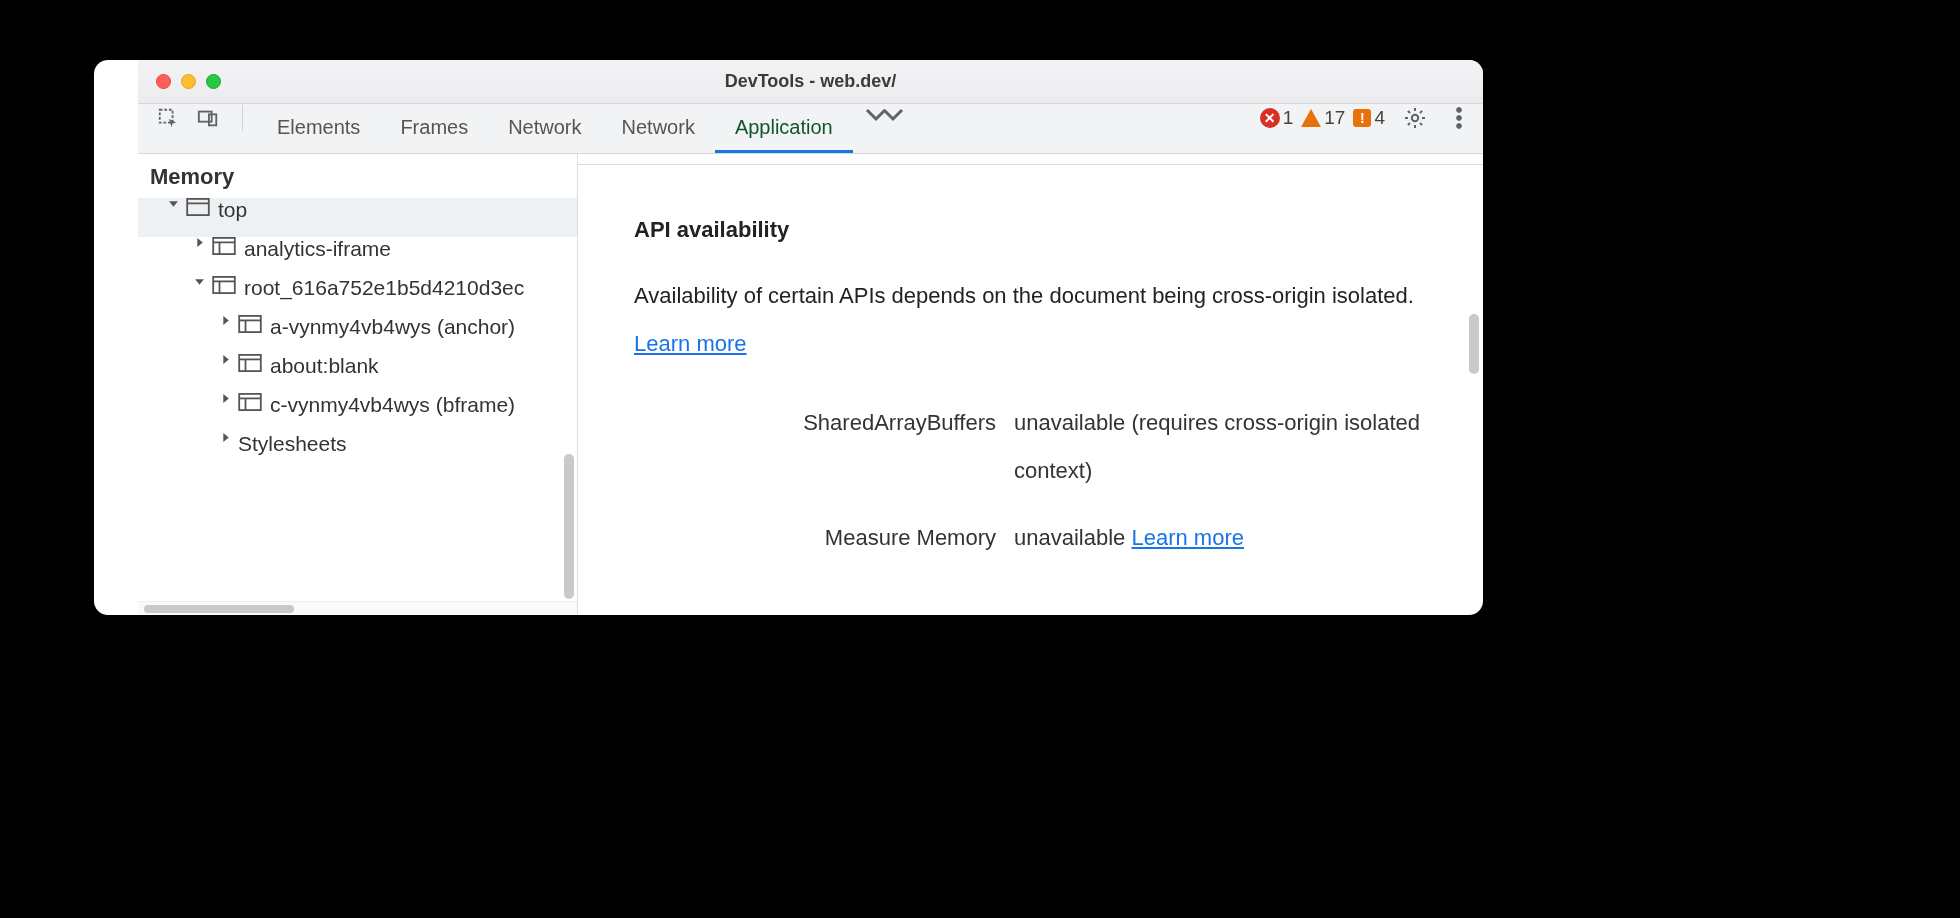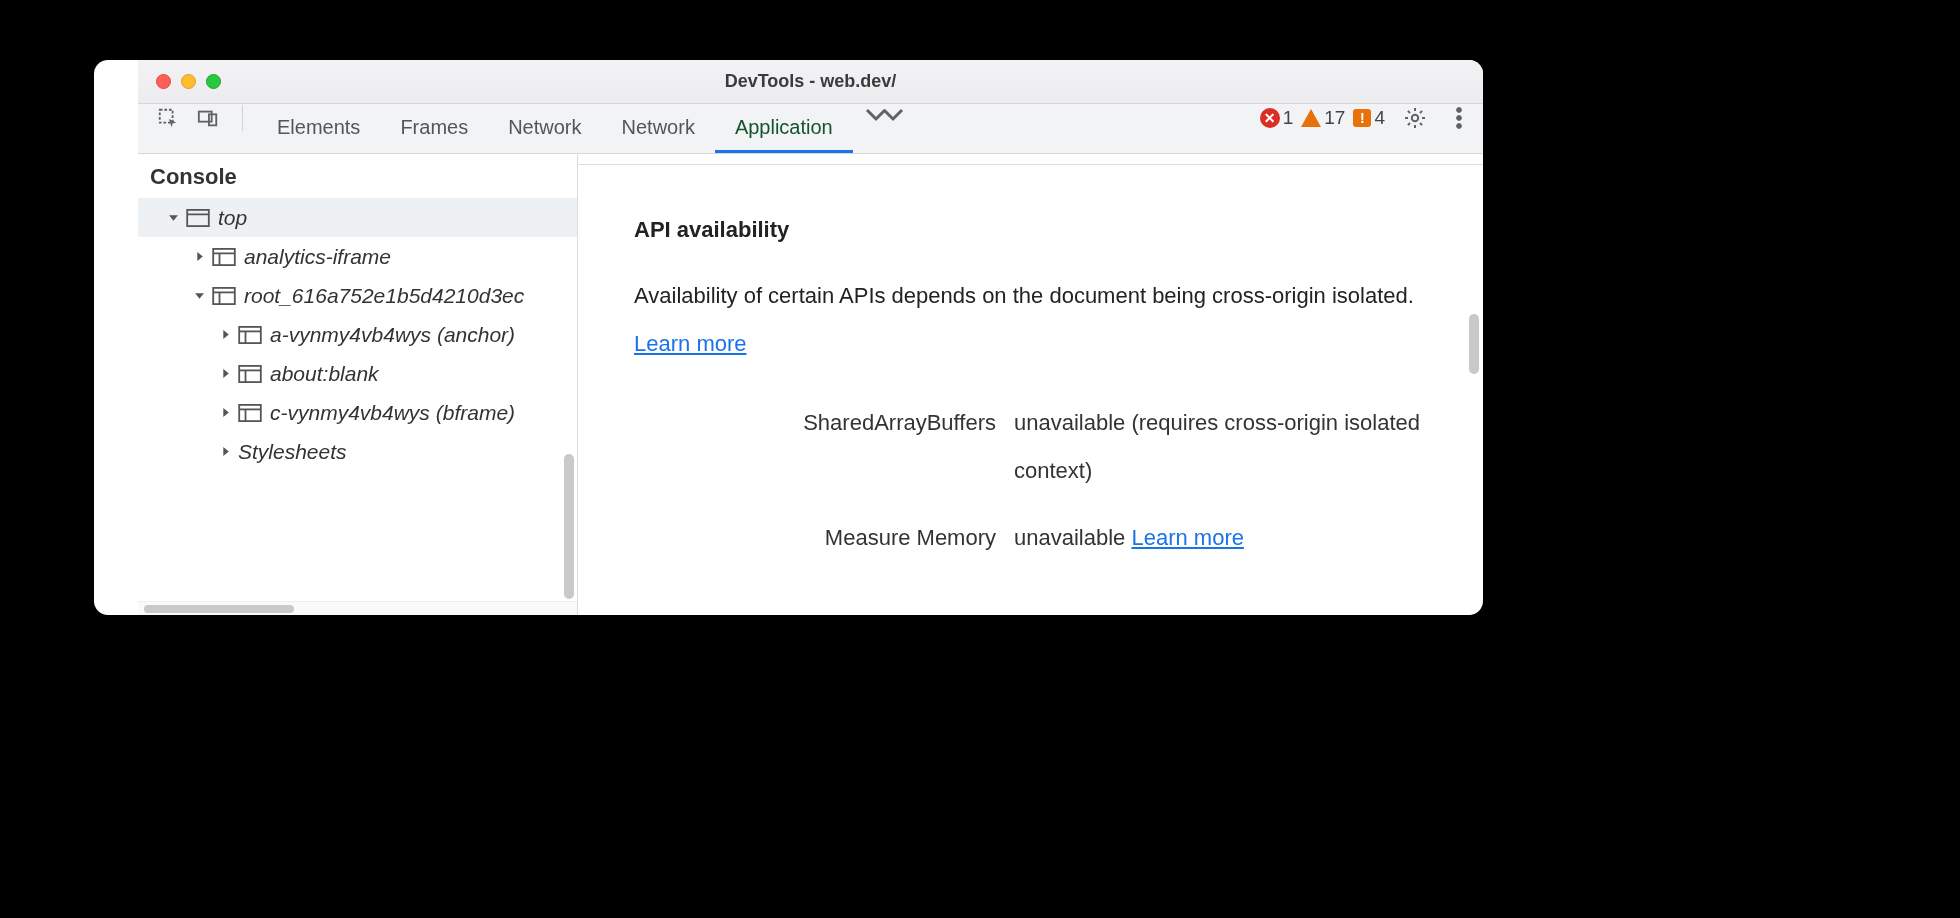--- a/index.html
+++ b/index.html
@@ -88,22 +88,22 @@
     width: 440px;
     border-right: 1px solid #ddd;
     display:flex; flex-direction:column;
     position:relative;
   }
   .sidebar-header {
     font-size: 22px; font-weight:600; color:#333; padding:10px 12px 8px;
   }
   .tree { flex:1; overflow:hidden; font-size:21px; color:#333; user-select:none; }
   .tree-row {
-    display:flex; align-items:center; height:39px; padding-left:6px;
-    white-space:nowrap; overflow:hidden; cursor:pointer;font-style:italic;
+    display:flex; height:39px; padding-left:6px;
+    white-space:nowrap; overflow:hidden; cursor:pointer;
   }
   .tree-row.selected { background:#eef1f3; }
   .indent { display:inline-block; }
   .disclosure { width:14px; display:inline-flex; justify-content:center; margin-right:6px; }
   .disclosure svg { width:11px; height:11px; fill:#555; }
   .frame-ico { margin-right:8px; display:inline-flex; }
   .frame-ico svg { width:24px; height:18px; stroke:#555; fill:none; stroke-width:2; }
   .tree-lbl { overflow:hidden; text-overflow:clip; }
   .hscroll {
     height:14px; border-top:1px solid #eee; position:relative; background:#fafafa;
@@ -204,21 +204,21 @@
               <circle cx="3" cy="11" r="2.4" fill="#5f6368"></circle>
               <circle cx="3" cy="19" r="2.4" fill="#5f6368"></circle>
             </svg>
         </div>
       </div>
     </div>
 
     <div class="body">
 
       <div class="sidebar">
-        <div class="sidebar-header">Console</div>
+        <div class="sidebar-header">Memory</div>
         <div class="tree" id="tree">
             <div class="tree-row selected">
               <span class="indent" style="width:22px"></span>
               <span class="disclosure">
                 <svg viewBox="0 0 10 10">
                   <path d="M1 3 L9 3 L5 8 Z"></path>
                 </svg>
               </span>
               <span class="frame-ico">
                 <svg viewBox="0 0 26 20">

